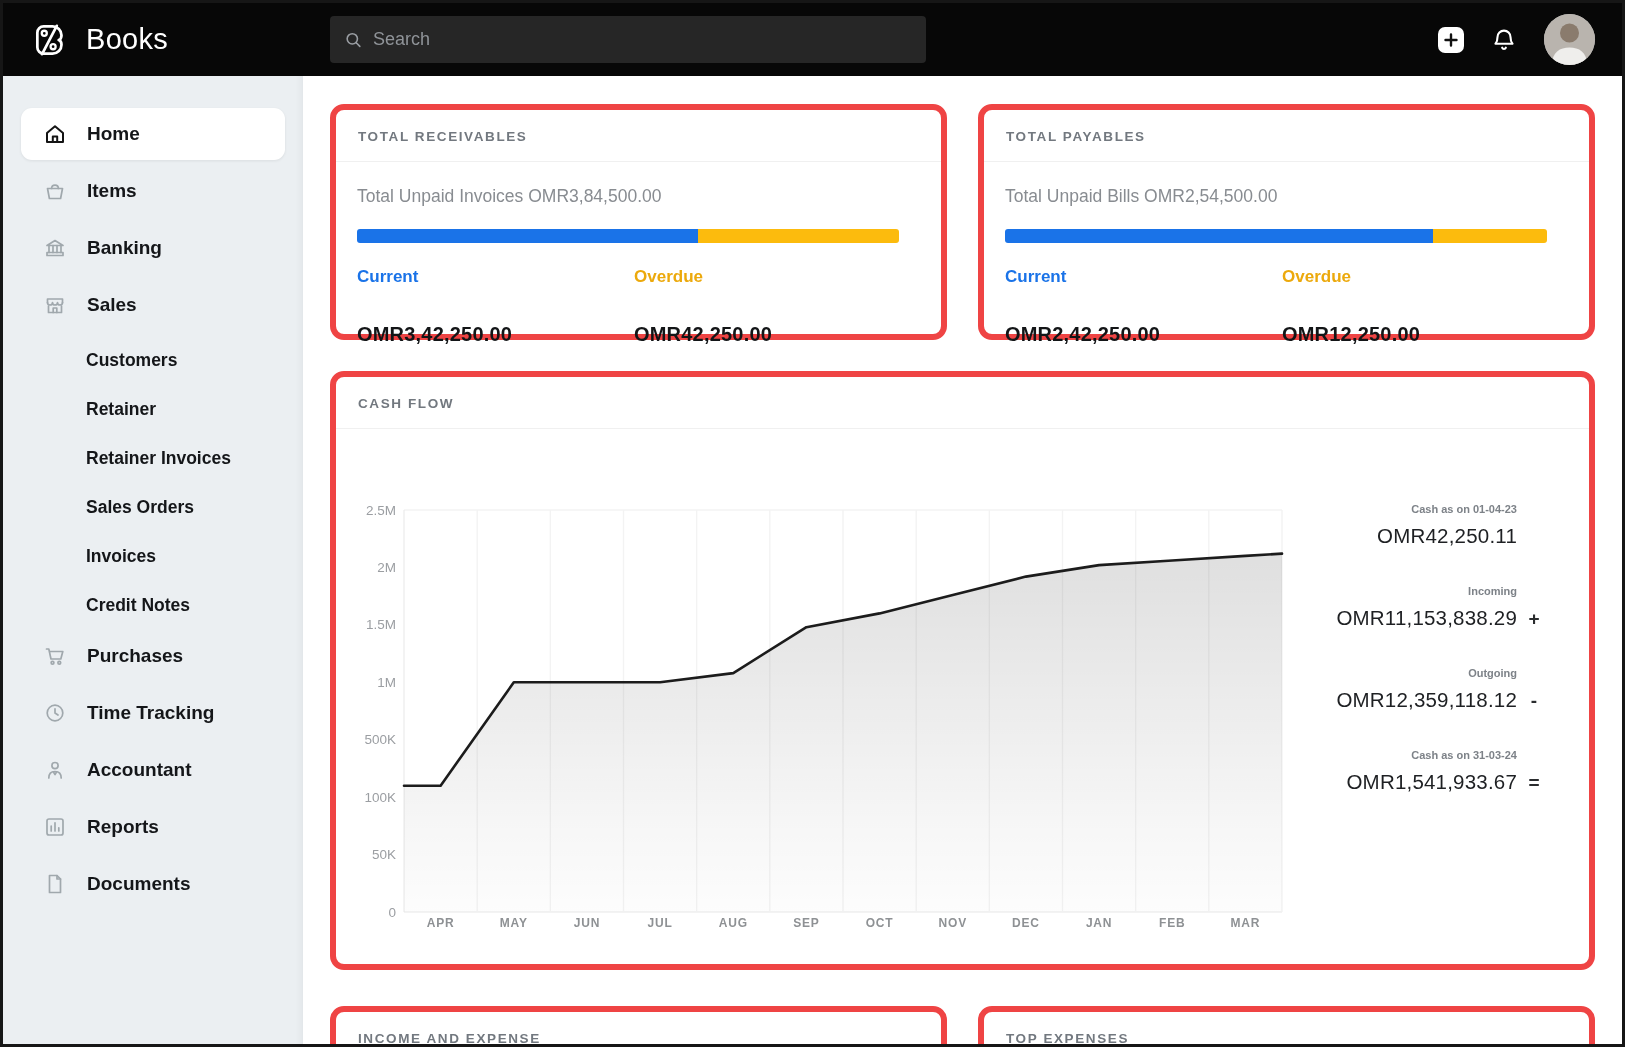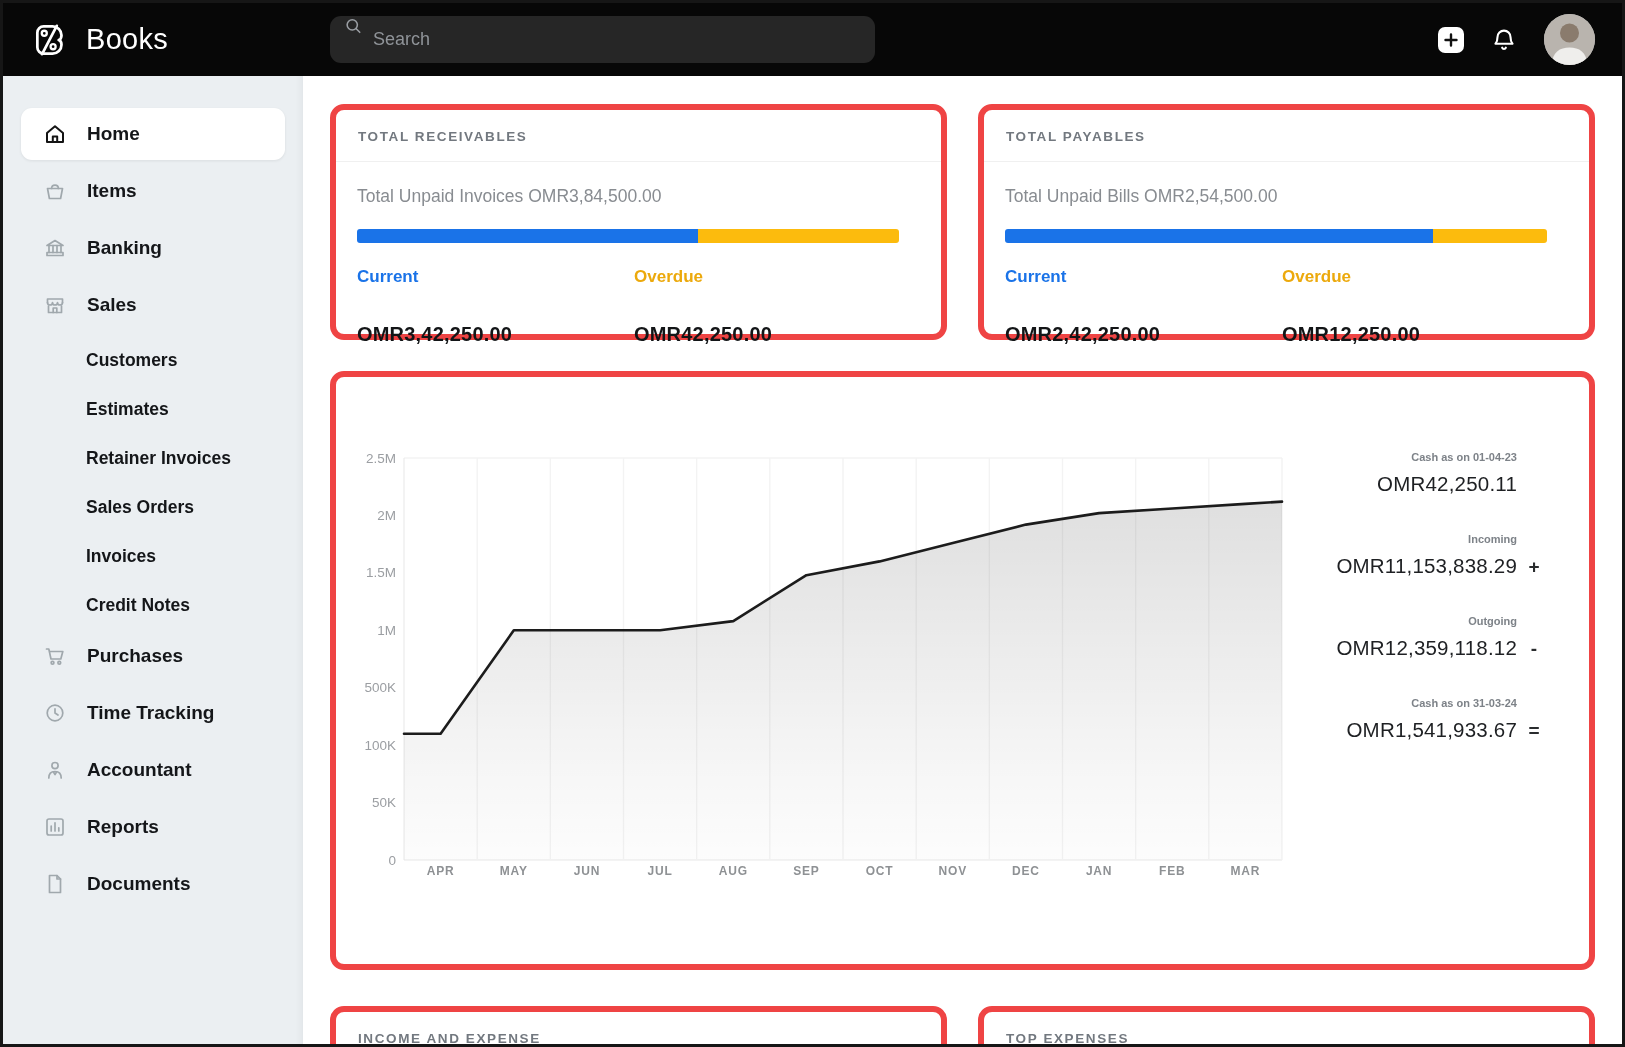--- a/index.html
+++ b/index.html
@@ -12,23 +12,23 @@
     color:#17181a;
   }
   
   .header {
     height:73px; background:#070707; display:flex; align-items:center;
     padding:0 27px; position:relative;
   }
   .logo-wrap { display:flex; align-items:center; gap:14px; }
   .logo-text { color:#ffffff; font-size:29px; font-weight:500; letter-spacing:0.3px; }
   .search-box {
-    position:absolute; left:327px; top:13px; width:545px; height:47px;
-    background:#262626; border:none; border-radius:11px;
-    display:flex; padding:0 14px; gap:10px;
+    position:absolute; left:327px; top:13px; width:596px; height:47px;
+    background:#262626; border:none; border-radius:4px;
+    display:flex; align-items:center; padding:0 14px; gap:10px;
   }
   .search-box input {
     background:transparent; border:none; outline:none; color:#d7d7d7;
     font-size:18px; width:100%; font-family:"Liberation Sans", sans-serif;
   }
   .search-box input::placeholder { color:#8f9398; }
   .header-right { position:absolute; right:27px; top:0; height:73px; display:flex; align-items:center; gap:26px; }
   .plus-btn {
     width:26px; height:26px; background:#ffffff; border:none; border-radius:7px;
     display:flex; align-items:center; justify-content:center; cursor:pointer;
@@ -183,21 +183,21 @@
               <path d="M10.2 19.5 V15 H13.8 V19.5"></path>
             </g>
           </svg>
         </span>
         <span>Sales</span>
       </div>
       <div class="nav-item sub">
         <span>Customers</span>
       </div>
       <div class="nav-item sub">
-        <span>Estimates</span>
+        <span>Retainer</span>
       </div>
       <div class="nav-item sub">
         <span>Retainer Invoices</span>
       </div>
       <div class="nav-item sub">
         <span>Sales Orders</span>
       </div>
       <div class="nav-item sub">
         <span>Invoices</span>
       </div>
@@ -303,20 +303,21 @@
             <div>
               <div class="stat-label yellow">Overdue</div>
               <div class="stat-value">OMR12,250.00</div>
             </div>
           </div>
         </div>
       </section>
     </div>
 
     <section class="card cashflow-card">
+      <div class="card-header">CASH FLOW</div>
       <div class="cashflow-body">
         <svg id="cashflow-chart" class="chart-svg" width="946" height="470" viewBox="0 0 946 470">
             <defs>
               <linearGradient id="areaGrad" x1="0" y1="0" x2="0" y2="1">
                 <stop offset="0" stop-color="#000000" stop-opacity="0.125"></stop>
                 <stop offset="0.75" stop-color="#000000" stop-opacity="0.035"></stop>
                 <stop offset="1" stop-color="#000000" stop-opacity="0.01"></stop>
               </linearGradient>
             </defs>
             <line x1="50" y1="41" x2="928" y2="41" stroke="#ededed" stroke-width="1"></line>

